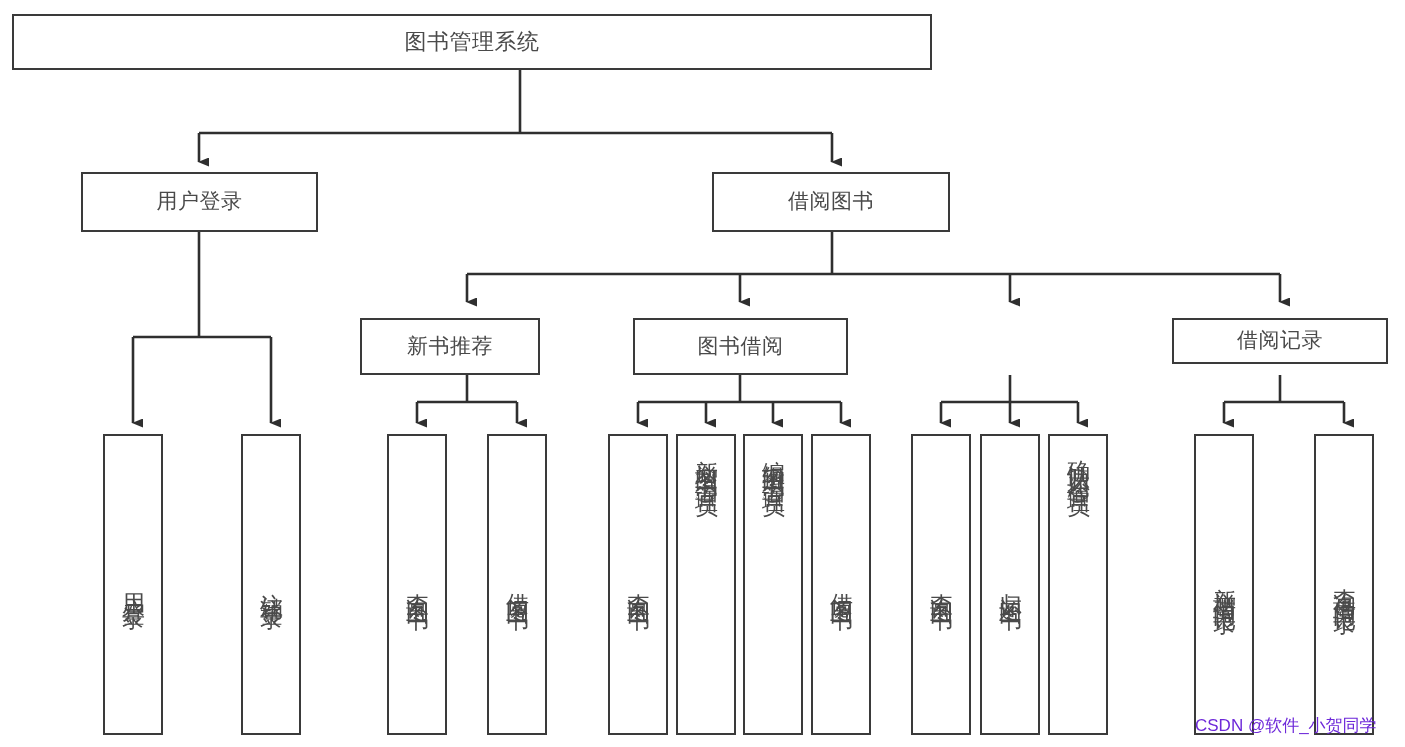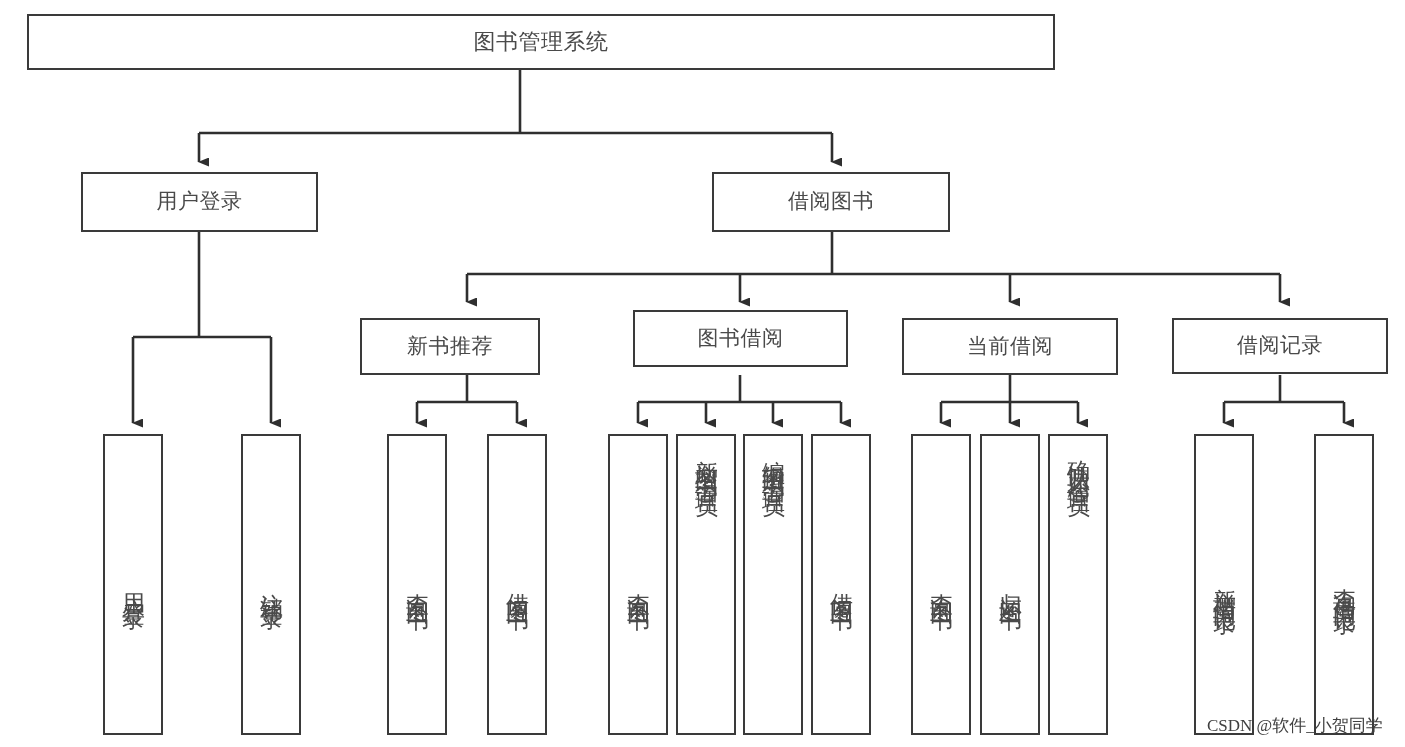--- a/index.html
+++ b/index.html
@@ -64,25 +64,24 @@
     line-height: 1.12;
     letter-spacing: 5px;
     white-space: nowrap;
   }
   .node.leaf.centered {
     align-items: center;
     padding-top: 0;
   }
   .watermark {
     position: absolute;
-    color: #404040;
+    color: #6d28d9;
     font-size: 17px;
     white-space: nowrap;
-    font-family: Liberation Serif, serif;
-    margin-left: 12px;
+    font-family: Liberation Sans, sans-serif;
   }
 </style>
 </head>
 <body>
 
 <div id="canvas">
 
   <svg class="edges" viewBox="0 0 1405 747" xmlns="http://www.w3.org/2000/svg">
     <defs>
       <marker id="arrow" markerWidth="9" markerHeight="11" refX="4.5" refY="10" orient="auto" markerUnits="userSpaceOnUse">
@@ -126,45 +125,42 @@
       <path d="M1010,402 L1010,423" marker-end="url(#arrow)"></path>
       <path d="M1078,402 L1078,423" marker-end="url(#arrow)"></path>
 
       <path d="M1280,375 L1280,402"></path>
       <path d="M1224,402 L1344,402"></path>
       <path d="M1224,402 L1224,423" marker-end="url(#arrow)"></path>
       <path d="M1344,402 L1344,423" marker-end="url(#arrow)"></path>
     </g>
   </svg>
 
-  <div class="node horiz root" style="left:27px; top:14px; width:1028px; height:56px;align-items:center;">
+  <div class="node horiz root" style="left:12px; top:14px; width:920px; height:56px;align-items:center;">
     <span class="lbl">图书管理系统</span>
   </div>
 
   <div class="node horiz" style="left:81px; top:172px; width:237px; height:60px;">
     <span class="lbl">用户登录</span>
   </div>
 
   <div class="node horiz" style="left:712px; top:172px; width:238px; height:60px;">
     <span class="lbl">借阅图书</span>
   </div>
 
   <div class="node horiz" style="left:360px; top:318px; width:180px; height:57px;">
     <span class="lbl">新书推荐</span>
   </div>
 
-  <div class="node horiz" style="left:633px; top:310px; width:215px; height:57px;">
+  <div class="node horiz" style="left:633px; top:318px; width:215px; height:57px;">
     <span class="lbl">图书借阅</span>
   </div>
 
-  <div class="node horiz" style="left:902px; top:318px; width:216px; height:57px;">
-    <span class="lbl">当前借阅</span>
-  </div>
-
-  <div class="node horiz" style="left:1172px; top:318px; width:216px; height:56px;">
+
+  <div class="node horiz" style="left:1172px; top:318px; width:216px; height:46px;">
     <span class="lbl">借阅记录</span>
   </div>
 
   <div class="node leaf centered" style="left:103px; top:434px; width:60px; height:301px;">
     <span class="lbl">用户登录</span>
   </div>
 
   <div class="node leaf centered" style="left:241px; top:434px; width:60px; height:301px;">
     <span class="lbl">注销登录</span>
   </div>

